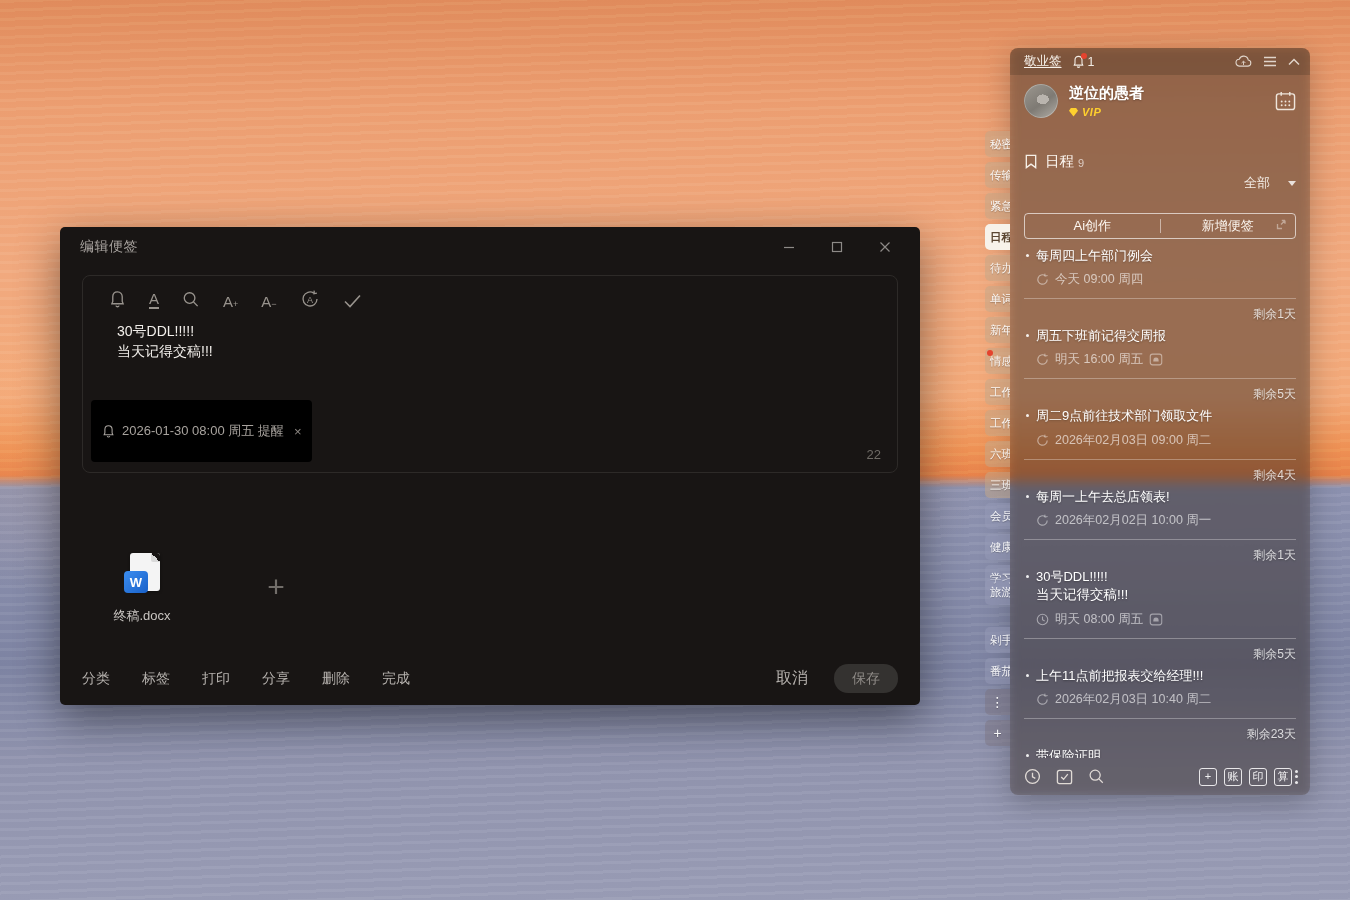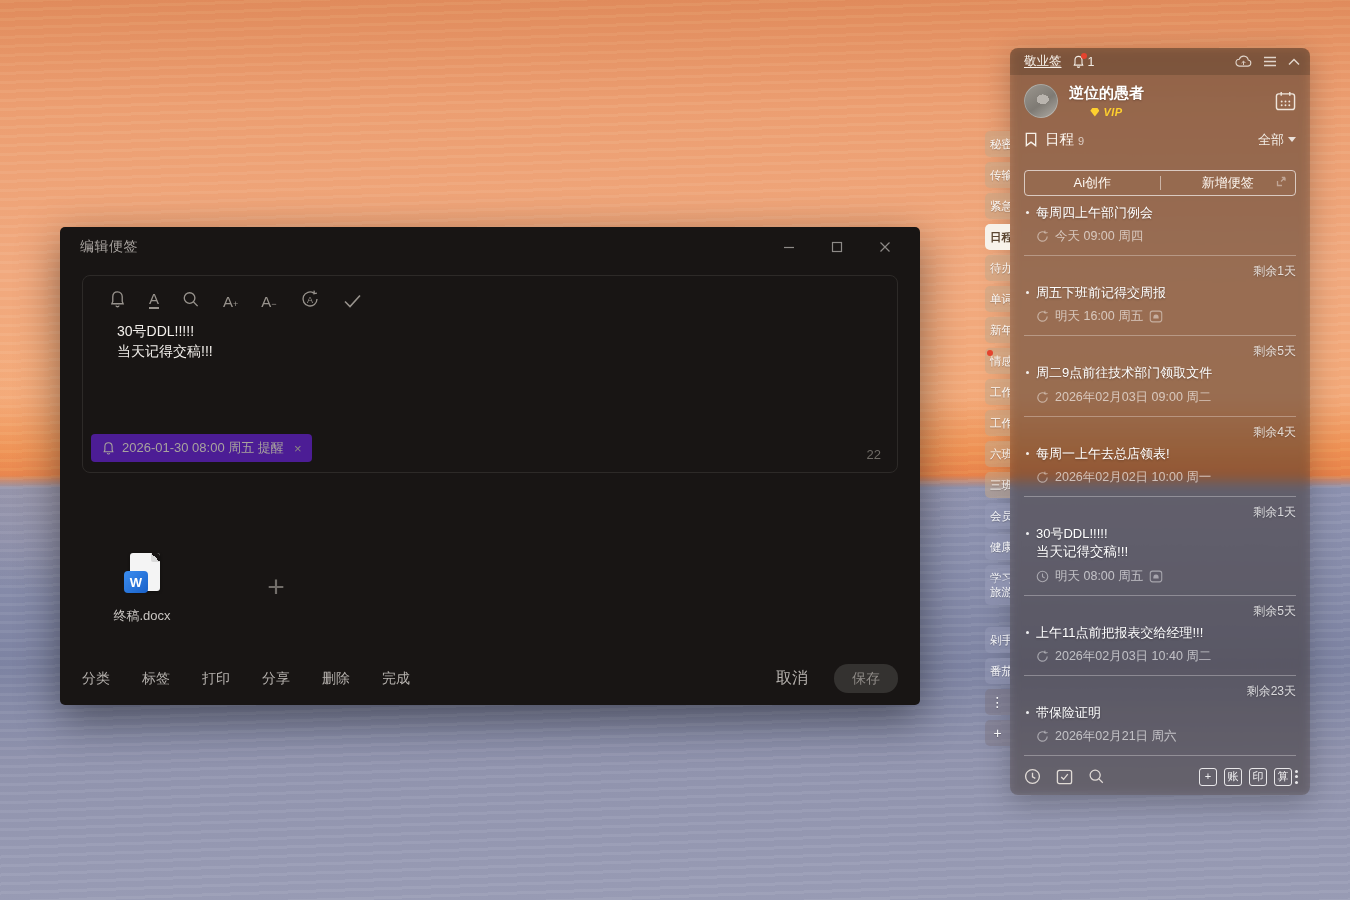--- a/index.html
+++ b/index.html
@@ -35,21 +35,21 @@
   .editor-box { position:relative; margin:8px 22px 0 22px; height:198px;
     border:1px solid #2d2a28; border-radius:8px; }
   .editor-toolbar { display:flex; align-items:center; gap:23px; padding:13px 0 6px 26px; }
   .tool { display:inline-flex; align-items:flex-end; color:#98938d; height:20px; cursor:default; }
   .tool svg { display:block; }
   .tool-A { font-size:15px; line-height:1; color:#98938d; border-bottom:2px solid #98938d; padding-bottom:1px; }
   .tool-Asize { font-size:15px; line-height:1; }
   .tool-Asize sup { font-size:9px; }
   .note-text { padding:6px 26px 0 34px; font-size:14px; font-weight:500; color:#f2efeb; line-height:1.45; }
   .reminder-chip { position:absolute; left:8px; bottom:10px; display:inline-flex; align-items:center; gap:7px;
-    background:#4c1d95; border-radius:4px; padding:5px 11px; font-size:13px; color:#a8a39e; }
+    background:#000000; border-radius:4px; padding:22px 11px; font-size:13px; color:#a8a39e; }
   .reminder-chip .chip-x { color:#8d8883; font-size:13px; margin-left:3px; }
   .char-count { position:absolute; right:16px; bottom:10px; font-size:13px; color:#6f6b66; }
 
   .attach-area { position:absolute; left:22px; top:310px; display:flex; align-items:flex-start; }
   .attach-item { width:120px; display:flex; flex-direction:column; align-items:center; }
   .doc-icon { position:relative; width:36px; height:42px; margin-top:16px; }
   .doc-page { position:absolute; right:0; top:0; width:30px; height:38px; background:#f4f4f4; border-radius:3px;
     box-shadow:0 1px 3px rgba(0,0,0,.4); }
   .doc-fold { position:absolute; right:0; top:0; width:9px; height:9px;
     background:linear-gradient(225deg, #181514 50%, #d9d9d9 50%); border-radius:0 3px 0 2px; }
@@ -83,32 +83,32 @@
   .bell-dot { position:absolute; right:-2px; top:-2px; width:6px; height:6px; border-radius:50%; background:#e5432e; }
   .titlebar-icons { margin-left:auto; display:flex; align-items:center; gap:11px; opacity:.85; }
   .titlebar-icons svg { display:block; }
 
   .user-row { display:flex; align-items:center; padding:9px 14px 6px 14px; flex:0 0 auto; }
   .avatar { width:34px; height:34px; border-radius:50%; flex:0 0 auto;
     background:
       radial-gradient(10px 8px at 55% 45%, #b9b4ae 0 60%, rgba(0,0,0,0) 61%),
       linear-gradient(145deg,#9d9890 0%,#7e7a74 55%,#b3afa8 100%); 
     box-shadow:inset 0 0 0 1px rgba(255,255,255,.25); }
-  .user-meta { margin-left:11px; display:flex; flex-direction:column; gap:3px;align-items:center; }
+  .user-meta { margin-left:11px; display:flex; flex-direction:column; gap:3px; }
   .user-name { font-size:15px; font-weight:bold; color:#ffffff; text-shadow:0 1px 2px rgba(0,0,0,.25); }
   .vip-row { display:flex; align-items:center; gap:4px; }
   .vip-gem { width:9px; height:9px; background:#ffd02e; 
     clip-path:polygon(25% 0,75% 0,100% 35%,50% 100%,0 35%); }
   .vip-label { font-size:11px; font-weight:bold; font-style:italic; color:#ffd02e; letter-spacing:.5px; }
   .cal-icon { margin-left:auto; opacity:.92; }
 
   .section-row { display:flex; align-items:center; padding:6px 14px 5px 14px; flex:0 0 auto; }
   .section-title { font-size:14.5px; color:#fdf8f2; margin-left:7px; }
   .section-count { font-size:11px; color:rgba(255,255,255,.65); margin-left:4px; margin-top:3px; }
-  .filter { margin-left:auto; display:flex; align-items:center; gap:4px; font-size:13px; color:#f3ede6; }
+  .filter { margin-left:auto; display:flex; align-items:center; gap:18px; font-size:13px; color:#f3ede6;margin-top:44px; }
   .caret-down { width:0; height:0; border-left:4px solid transparent; border-right:4px solid transparent;
     border-top:5px solid rgba(255,255,255,.8); }
 
   .btn-bar { position:relative; display:flex; align-items:center; margin:16px 14px 0 14px; height:26px;
     border:1px solid rgba(255,255,255,.65); border-radius:4px; flex:0 0 auto; }
   .btn-half { flex:1; text-align:center; font-size:13px; color:#fdf8f2; cursor:default; }
   .btn-divider { width:1px; height:14px; background:rgba(255,255,255,.5); }
   .btn-corner { position:absolute; right:8px; top:5px; opacity:.4; }
 
   .notes { flex:1 1 auto; overflow:hidden; padding:4px 14px 0 14px; }

